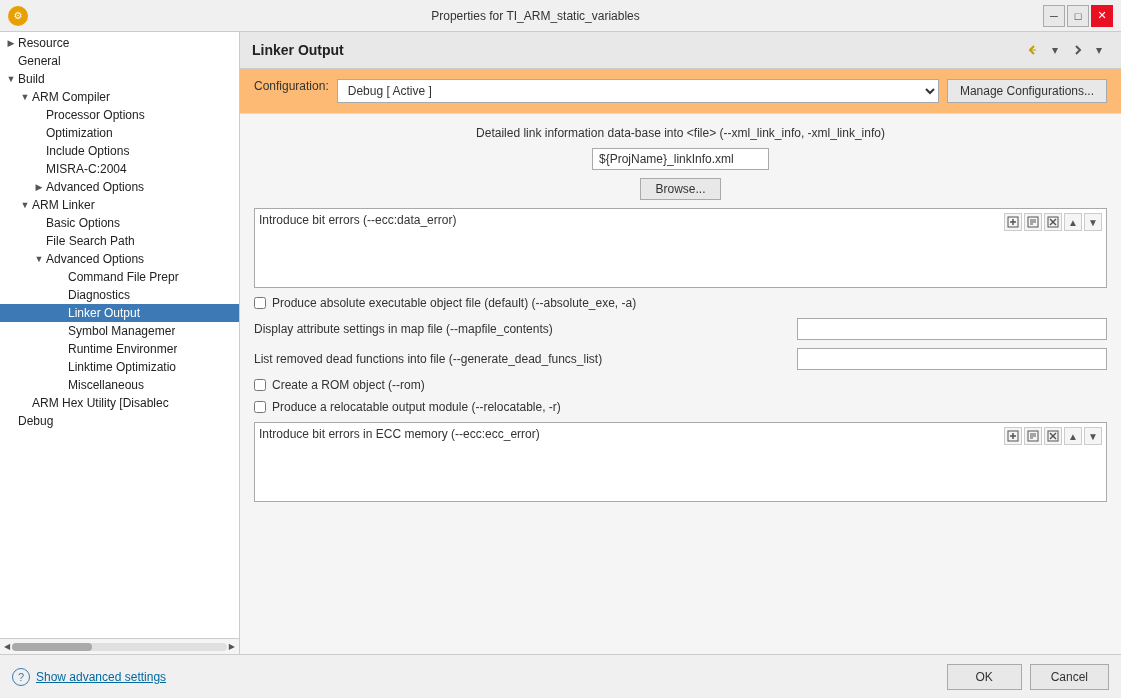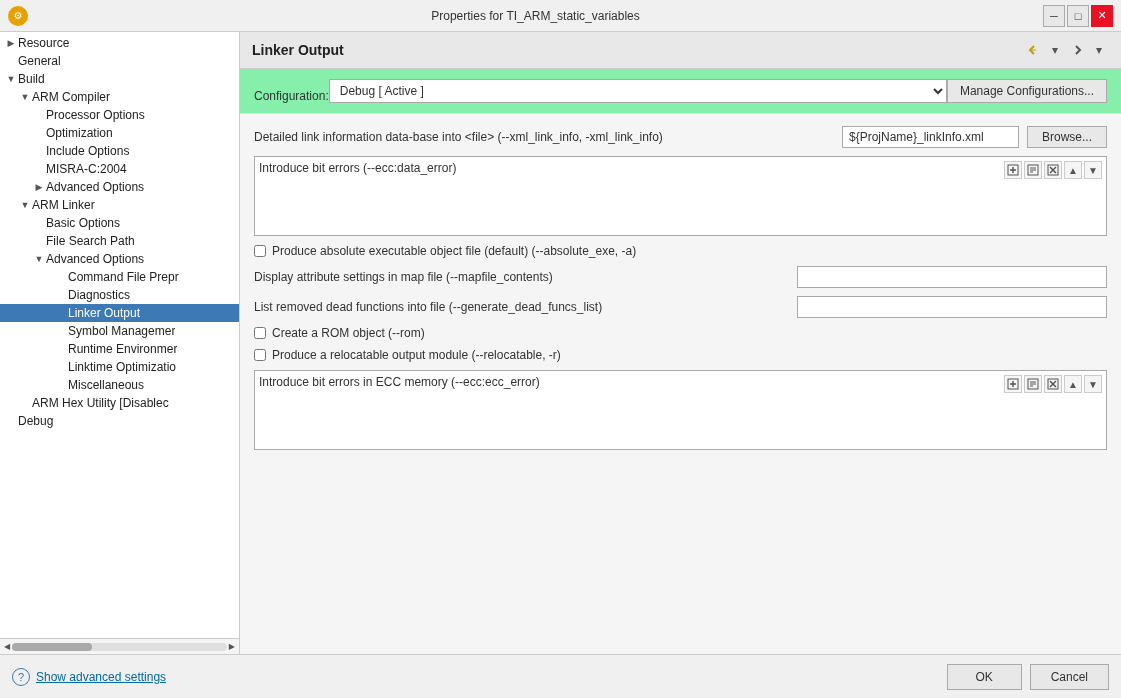--- a/index.html
+++ b/index.html
@@ -117,24 +117,25 @@
     .content-title { font-size: 14px; font-weight: bold; color: #222; }
     .toolbar-icons { display: flex; align-items: center; gap: 2px; }
     .toolbar-icon {
       width: 20px; height: 20px; display: flex; align-items: center; justify-content: center;
       cursor: pointer; color: #555; font-size: 12px; border: 1px solid transparent; border-radius: 2px;
     }
     .toolbar-icon.disabled { color: #bbb; cursor: default; }
     
     
     .config-bar {
-      background: #86efac;
+      background: #fdba74;
       padding: 10px 14px;
       display: flex;
-      align-items: flex-end;
+      align-items: flex-start;
+      gap: 8px;
       border-bottom: 1px solid #ddd;
     }
     .config-label { font-size: 12px; color: #333; }
     .config-select {
       flex: 1; padding: 3px 6px; border: 1px solid #aaa; background: white;
       font-size: 12px; color: #333; height: 24px;
     }
     .config-btn {
       padding: 3px 12px; border: 1px solid #aaa; background: #e8e8e8;
       cursor: pointer; font-size: 12px; color: #333; height: 24px;
@@ -149,20 +150,21 @@
       display: flex;
       flex-direction: column;
       gap: 8px;
     }
     
     
     .xml-row {
       display: flex;
       align-items: center;
       gap: 8px;
+      flex-direction: column;
     }
     .xml-label { font-size: 12px; color: #333; flex: 1; }
     .xml-input {
       width: 177px; padding: 2px 6px; border: 1px solid #aaa; background: white;
       font-size: 12px; color: #333; height: 22px;
     }
     .browse-btn {
       padding: 2px 14px; border: 1px solid #aaa; background: #e8e8e8;
       cursor: pointer; font-size: 12px; color: #333; height: 22px;
     }

